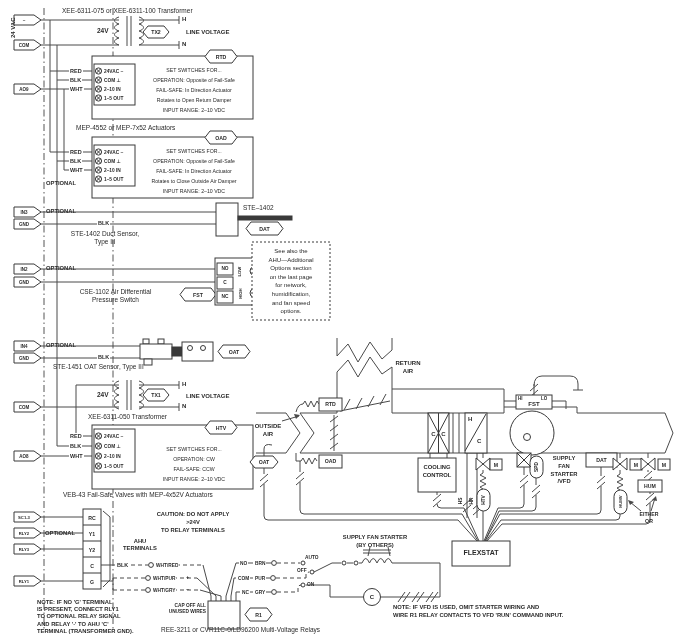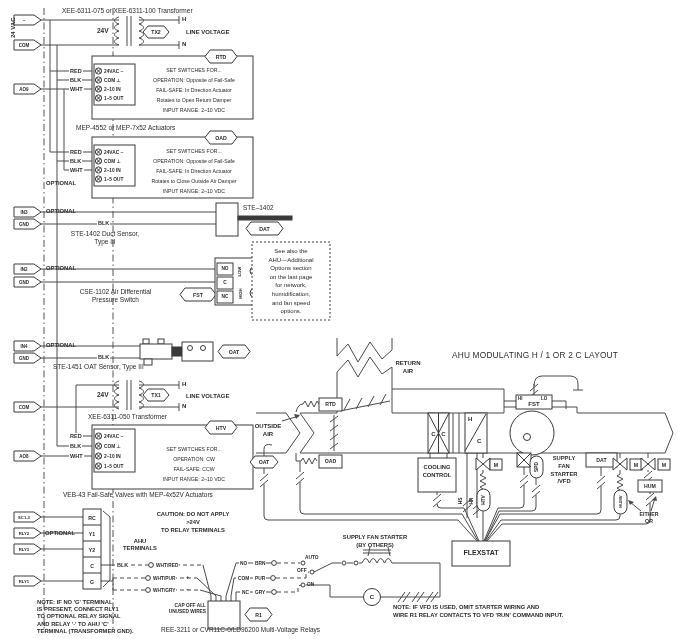--- a/index.html
+++ b/index.html
@@ -530,21 +530,20 @@
 <div class="t f52 c" style="left:245px;top:611.5px;width:27px">R1</div>
 <div class="t f58" style="left:37px;top:599px;line-height:7.2px">NOTE: IF NO 'G' TERMINAL
 IS PRESENT, CONNECT RLY1
 TO OPTIONAL RELAY SIGNAL
 AND RELAY '-' TO AHU 'C'
 TERMINAL (TRANSFORMER GND).</div>
 <div class="t f65 r" style="left:161px;top:626px">REE-3211 or CVR11C-0/LD96200 Multi-Voltage Relays</div>
 <div class="t f58" style="left:393px;top:603px;line-height:8px">NOTE: IF VFD IS USED, OMIT STARTER WIRING AND
 WIRE R1 RELAY CONTACTS TO VFD 'RUN' COMMAND INPUT.</div>
 
-<div class="t f83 r" style="left:452px;top:350px;width:215px">AHU MODULATING H / 1 OR 2 C LAYOUT</div>
 <div class="t f6 c" style="left:391px;top:360px;width:34px;line-height:7.5px">RETURN
 AIR</div>
 <div class="t f6 c" style="left:248px;top:423px;width:40px;line-height:7.5px">OUTSIDE
 AIR</div>
 <div class="t f52 c" style="left:319px;top:400.5px;width:23px">RTD</div>
 <div class="t f52 c" style="left:319px;top:457.5px;width:23px">OAD</div>
 <div class="t f52 c" style="left:250px;top:458.5px;width:28px">OAT</div>
 <div class="t f6 c" style="left:428px;top:431px;width:11px">C</div>
 <div class="t f6 c" style="left:438px;top:431px;width:11px">C</div>
 <div class="t f6" style="left:468px;top:416px">H</div>

